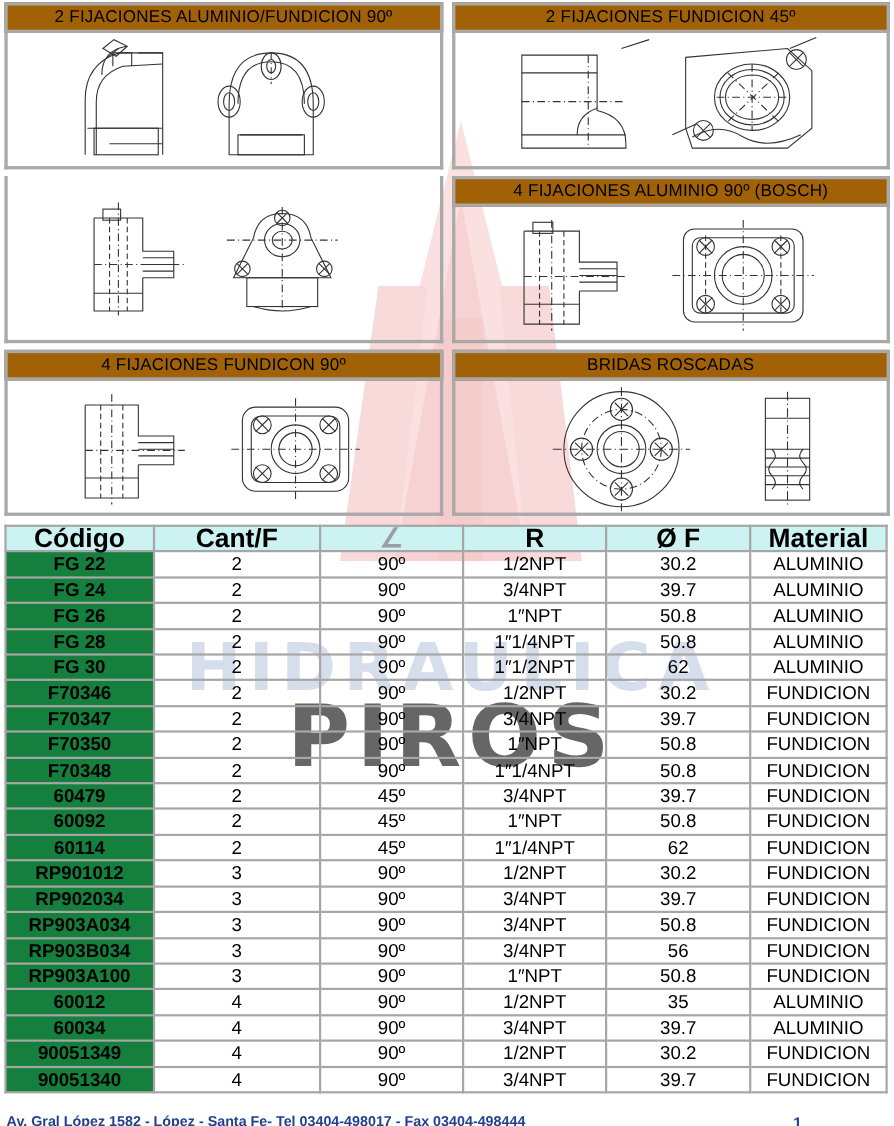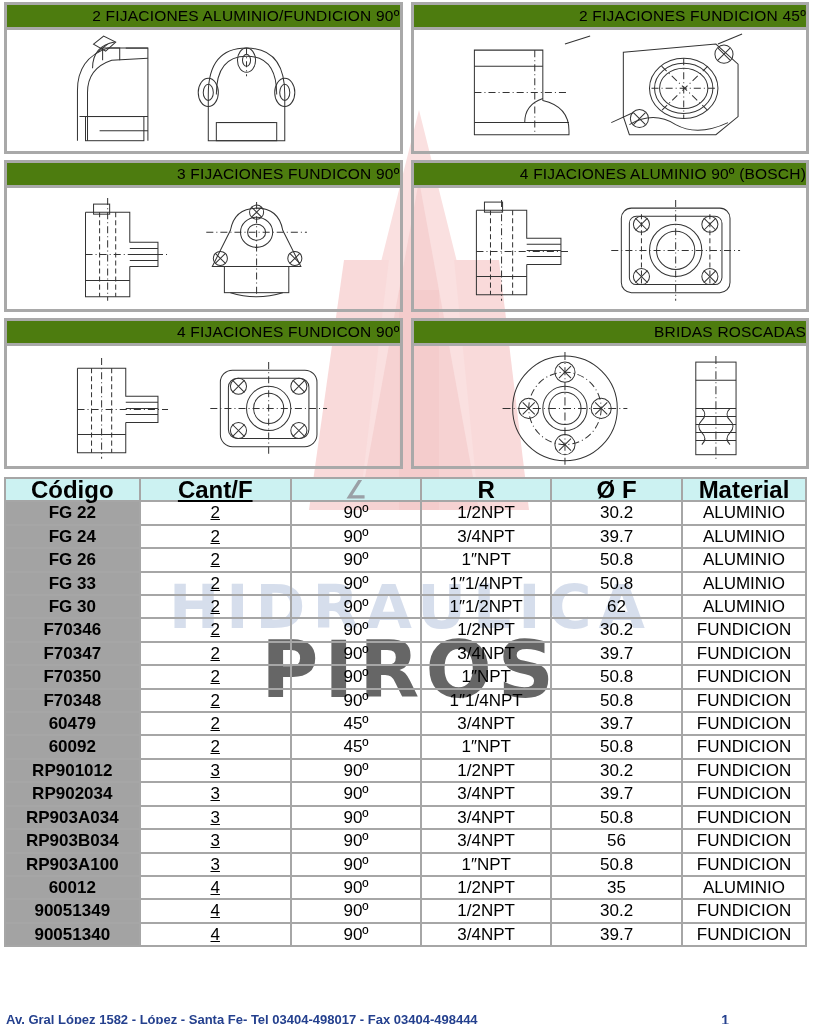--- a/index.html
+++ b/index.html
@@ -76,24 +76,24 @@
     grid-template-rows: 1fr 1fr 1fr;
     gap: 6px 8px;
   }
   .panel {
     position: relative;
     display: flex;
     flex-direction: column;
   }
   .panel-title {
     border: 3px solid #a9a9a9;
-    background: #4d7c0f;
+    background: #a16207;
     height: 22px;
     line-height: 22px;
-    text-align: right;
+    text-align: center;
     font-family: "Liberation Sans", sans-serif;
     font-size: 15.5px;
     letter-spacing: .2px;
     white-space: nowrap;
     overflow: hidden;
   }
   .panel-body {
     border: 3px solid #a9a9a9;
     border-top: none;
     background: transparent;
@@ -125,27 +125,27 @@
   table.spec thead th {
     background: #ccf2f2;
     font-weight: 700;
     font-size: 24px;
   }
   th.col-angle { color: #9aa0a6; font-weight: 400; font-size: 19px; }
   td.code {
     text-align: left;
     padding-left: 6px;
     font-weight: 700;
-    background: #a3a3a3;
+    background: #15803d;
   }
   td.plain { background: transparent; }
 
   
   .w-code  { width: 134px; }
-  .w-cant  { width: 152px; text-decoration: underline; }
+  .w-cant  { width: 152px; }
   .w-ang   { width: 132px; }
   .w-r     { width: 130px; }
   .w-of    { width: 132px; }
   .w-mat   { width: 123px; }
 
   
   .footer {
     position: absolute;
     left: 0;
     top: 1012px;
@@ -255,21 +255,20 @@
             <path d="M246 36 L292 80" stroke-dasharray="7 3 1 3"></path>
             <path d="M292 36 L246 80" stroke-dasharray="7 3 1 3"></path>
             <path d="M302 14 L326 4"></path>
             <path d="M218 82 L196 92"></path>
           </g>
         </svg>
       </div>
     </div>
 
     <div class="panel">
-      <div class="panel-title">3 FIJACIONES FUNDICON 90º</div>
       <div class="panel-body">
         <svg viewBox="0 0 390 120" preserveAspectRatio="xMidYMid meet">
           <g fill="none" stroke="#333" stroke-width="1">
             <path d="M78 24 L122 24 L122 54 L150 54 L150 78 L122 78"></path>
             <path d="M78 24 L78 108 L122 108 L122 78"></path>
             <path d="M92 24 L92 108" stroke-dasharray="5 3"></path>
             <path d="M108 24 L108 108" stroke-dasharray="5 3"></path>
             <rect x="86" y="16" width="16" height="10"></rect>
             <path d="M122 60 L150 60 M122 66 L150 66 M122 72 L150 72"></path>
             <path d="M78 66 L160 66" stroke-dasharray="7 3 1 3"></path>
@@ -430,21 +429,21 @@
         </tr>
         <tr>
           <td class="w-code code">FG 26</td>
           <td class="w-cant plain">2</td>
           <td class="w-ang plain">90º</td>
           <td class="w-r plain">1″NPT</td>
           <td class="w-of plain">50.8</td>
           <td class="w-mat plain">ALUMINIO</td>
         </tr>
         <tr>
-          <td class="w-code code">FG 33</td>
+          <td class="w-code code">FG 28</td>
           <td class="w-cant plain">2</td>
           <td class="w-ang plain">90º</td>
           <td class="w-r plain">1″1/4NPT</td>
           <td class="w-of plain">50.8</td>
           <td class="w-mat plain">ALUMINIO</td>
         </tr>
         <tr>
           <td class="w-code code">FG 30</td>
           <td class="w-cant plain">2</td>
           <td class="w-ang plain">90º</td>
@@ -494,20 +493,28 @@
         </tr>
         <tr>
           <td class="w-code code">60092</td>
           <td class="w-cant plain">2</td>
           <td class="w-ang plain">45º</td>
           <td class="w-r plain">1″NPT</td>
           <td class="w-of plain">50.8</td>
           <td class="w-mat plain">FUNDICION</td>
         </tr>
         <tr>
+          <td class="w-code code">60114</td>
+          <td class="w-cant plain">2</td>
+          <td class="w-ang plain">45º</td>
+          <td class="w-r plain">1″1/4NPT</td>
+          <td class="w-of plain">62</td>
+          <td class="w-mat plain">FUNDICION</td>
+        </tr>
+        <tr>
           <td class="w-code code">RP901012</td>
           <td class="w-cant plain">3</td>
           <td class="w-ang plain">90º</td>
           <td class="w-r plain">1/2NPT</td>
           <td class="w-of plain">30.2</td>
           <td class="w-mat plain">FUNDICION</td>
         </tr>
         <tr>
           <td class="w-code code">RP902034</td>
           <td class="w-cant plain">3</td>
@@ -539,20 +546,28 @@
           <td class="w-r plain">1″NPT</td>
           <td class="w-of plain">50.8</td>
           <td class="w-mat plain">FUNDICION</td>
         </tr>
         <tr>
           <td class="w-code code">60012</td>
           <td class="w-cant plain">4</td>
           <td class="w-ang plain">90º</td>
           <td class="w-r plain">1/2NPT</td>
           <td class="w-of plain">35</td>
+          <td class="w-mat plain">ALUMINIO</td>
+        </tr>
+        <tr>
+          <td class="w-code code">60034</td>
+          <td class="w-cant plain">4</td>
+          <td class="w-ang plain">90º</td>
+          <td class="w-r plain">3/4NPT</td>
+          <td class="w-of plain">39.7</td>
           <td class="w-mat plain">ALUMINIO</td>
         </tr>
         <tr>
           <td class="w-code code">90051349</td>
           <td class="w-cant plain">4</td>
           <td class="w-ang plain">90º</td>
           <td class="w-r plain">1/2NPT</td>
           <td class="w-of plain">30.2</td>
           <td class="w-mat plain">FUNDICION</td>
         </tr>

